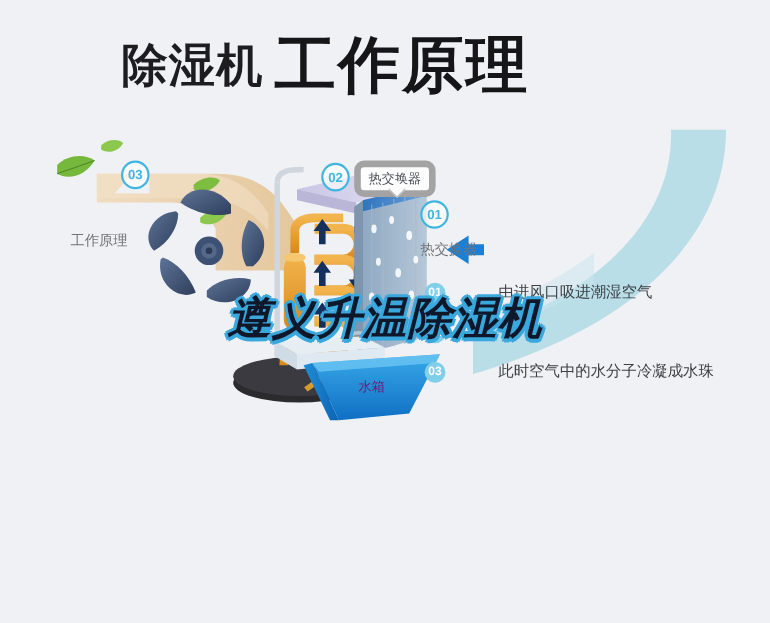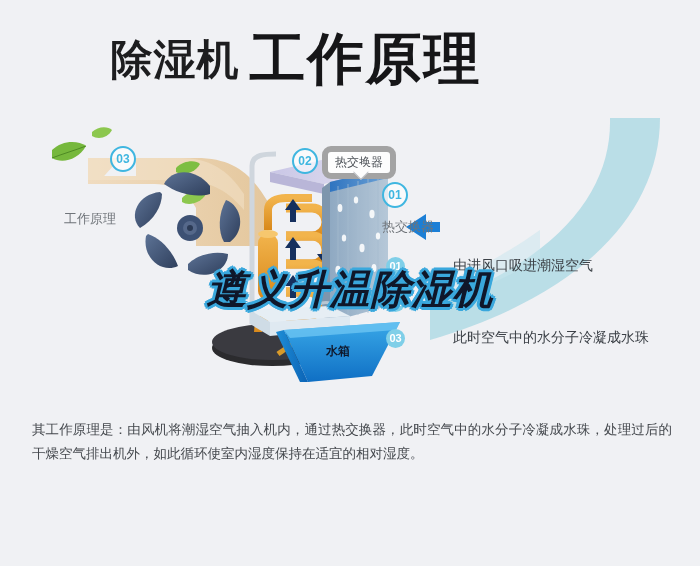--- a/index.html
+++ b/index.html
@@ -33,21 +33,21 @@
   .badge{
     position:absolute;width:22px;height:22px;border-radius:50%;
     border:2px solid #3fb6e0;color:#3fb6e0;
     font-size:12px;font-weight:bold;line-height:22px;text-align:center;
     background:rgba(255,255,255,0.65);
   }
   .ill-label{
     position:absolute;color:#6f7479;font-size:13px;white-space:nowrap;
   }
   .tank-label{
-    position:absolute;color:#0f172a;font-size:12px;font-weight:bold;white-space:nowrap;
+    position:absolute;color:#701a75;font-size:12px;font-weight:normal;white-space:nowrap;
   }
 
   
   .callout{
     position:absolute;background:#fdfdfd;border:6px solid #a3a3a3;
     border-radius:9px;padding:2px 7px;font-size:12px;color:#4a4f55;
     white-space:nowrap;
   }
   .callout:after{
     content:"";position:absolute;left:50%;margin-left:-5px;bottom:-6px;
@@ -274,16 +274,15 @@
     </div>
     <div class="step">
       <div class="step-num">03</div>
       <div class="step-txt">此时空气中的水分子冷凝成水珠</div>
     </div>
   </div>
 
   <div class="watermark">遵义升温除湿机</div>
 
   <div class="body-copy">
-    <p class="para">其工作原理是：由风机将潮湿空气抽入机内，通过热交换器，此时空气中的水分子冷凝成水珠，处理过后的干燥空气排出机外，如此循环使室内湿度保持在适宜的相对湿度。</p>
   </div>
 
 </div>
 
 </body></html>

